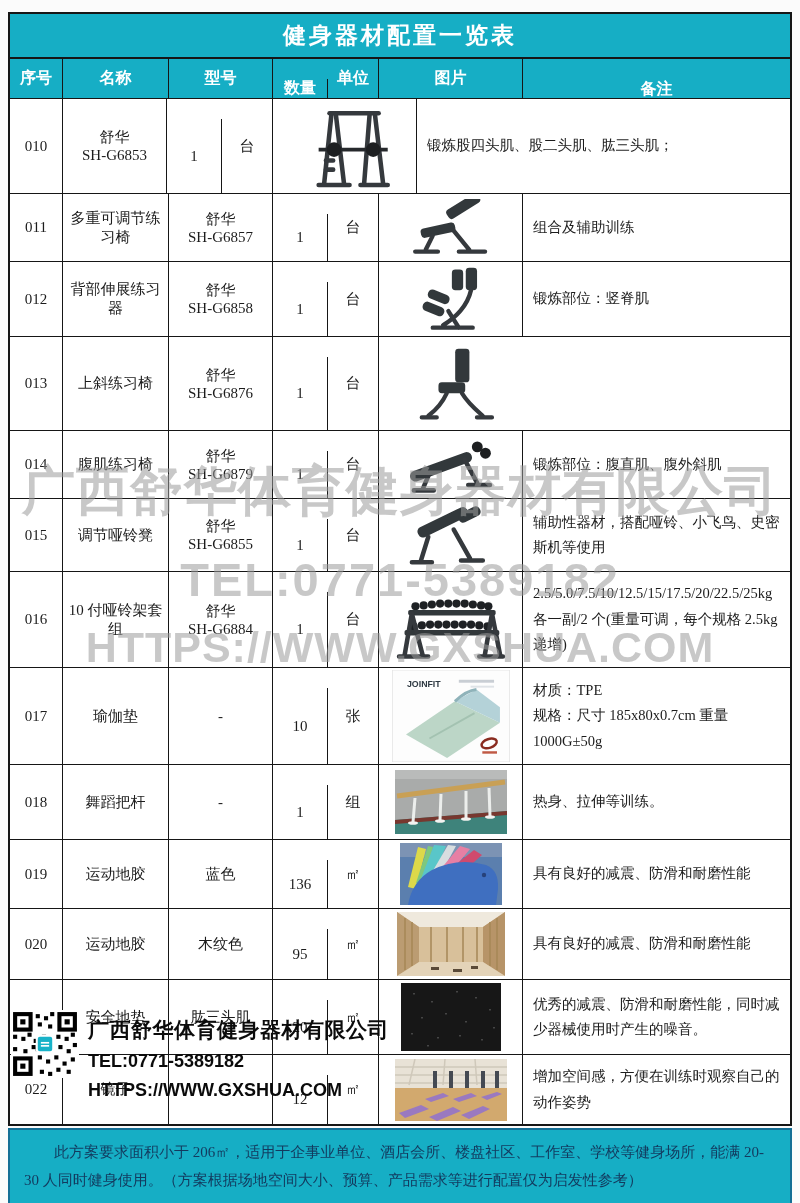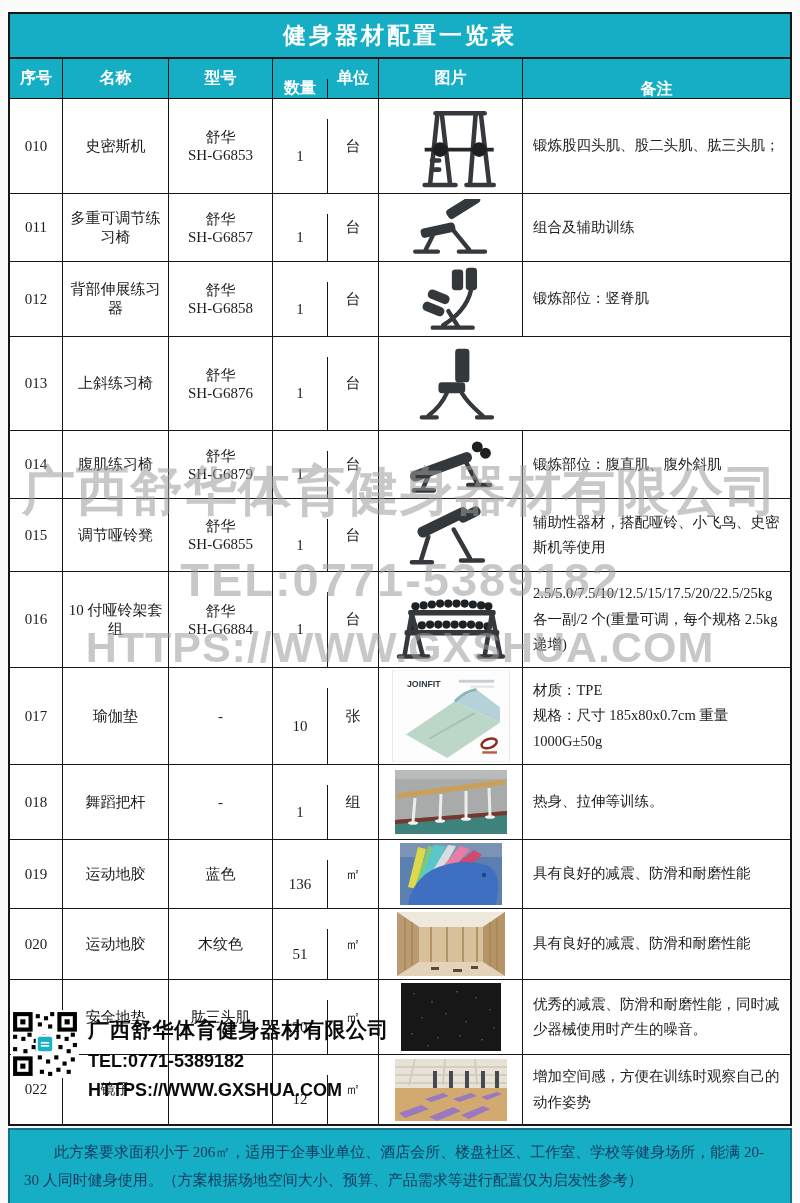--- a/index.html
+++ b/index.html
@@ -67,21 +67,20 @@
         <div class="c c2">名称</div>
         <div class="c c3">型号</div>
         <div class="c c4">数量</div>
         <div class="c c5">单位</div>
         <div class="c c6">图片</div>
         <div class="c c7" style="justify-content:center;text-align:center;margin-top:20px;">备注</div>
       </div>
 
       <div class="row" style="height:95px">
         <div class="c c1">010</div>
-        <div class="c c2">史密斯机</div>
         <div class="c c3">舒华
 SH-G6853</div>
         <div class="c c4">1</div>
         <div class="c c5">台</div>
         <div class="c c6">
           <svg width="100" height="88" viewBox="0 0 110 96">
             <path class="eqs" d="M32 90 L40 14"></path>
               <path class="eqs" d="M54 90 L45 14"></path>
             <path class="eqs" d="M26 91 h34"></path>
               <path class="eqs" d="M76 90 L82 14"></path>
@@ -299,21 +298,21 @@
             <circle cx="84" cy="32" r="2.2" fill="#27427a"></circle>
           </svg>
         </div>
         <div class="c c7">具有良好的减震、防滑和耐磨性能</div>
       </div>
 
       <div class="row" style="height:71px">
         <div class="c c1">020</div>
         <div class="c c2">运动地胶</div>
         <div class="c c3">木纹色</div>
-        <div class="c c4">51</div>
+        <div class="c c4">95</div>
         <div class="c c5">㎡</div>
         <div class="c c6">
           <svg width="108" height="64" viewBox="0 0 108 64">
             <rect width="108" height="64" fill="#cdb18a"></rect>
             <polygon points="0,0 108,0 86,15 22,15" fill="#efe9dd"></polygon>
             <polygon points="0,0 22,15 22,50 0,64" fill="#bb9c72"></polygon>
             <polygon points="108,0 86,15 86,50 108,64" fill="#b79468"></polygon>
             <rect x="22" y="15" width="64" height="35" fill="#d8c09a"></rect>
             <g stroke="#a68756" stroke-width="1.5">
               <line x1="8" y1="6" x2="8" y2="58"></line>

